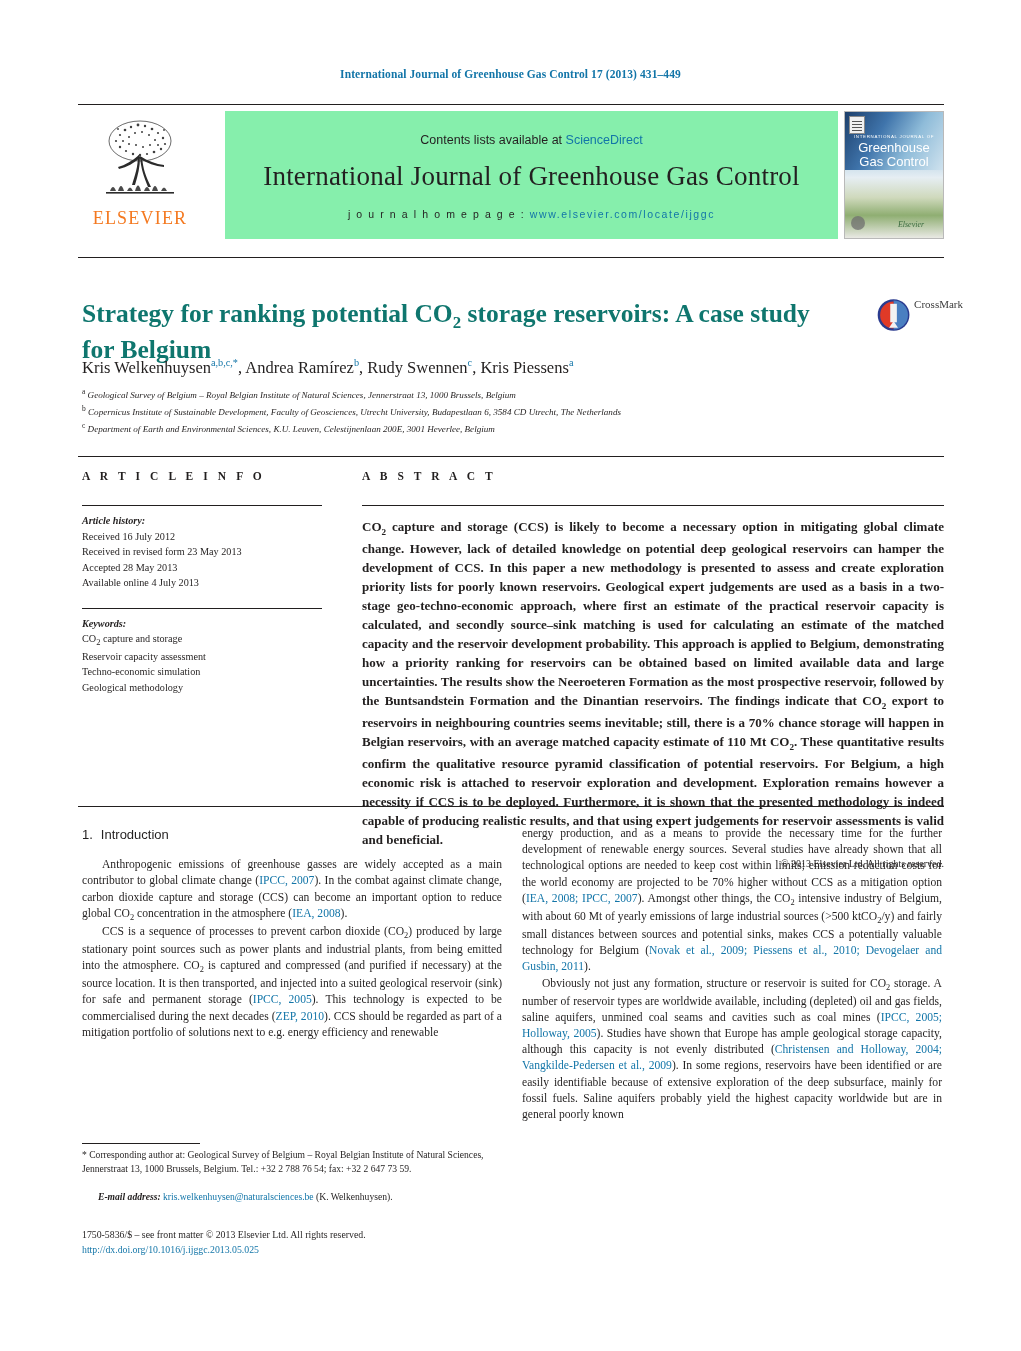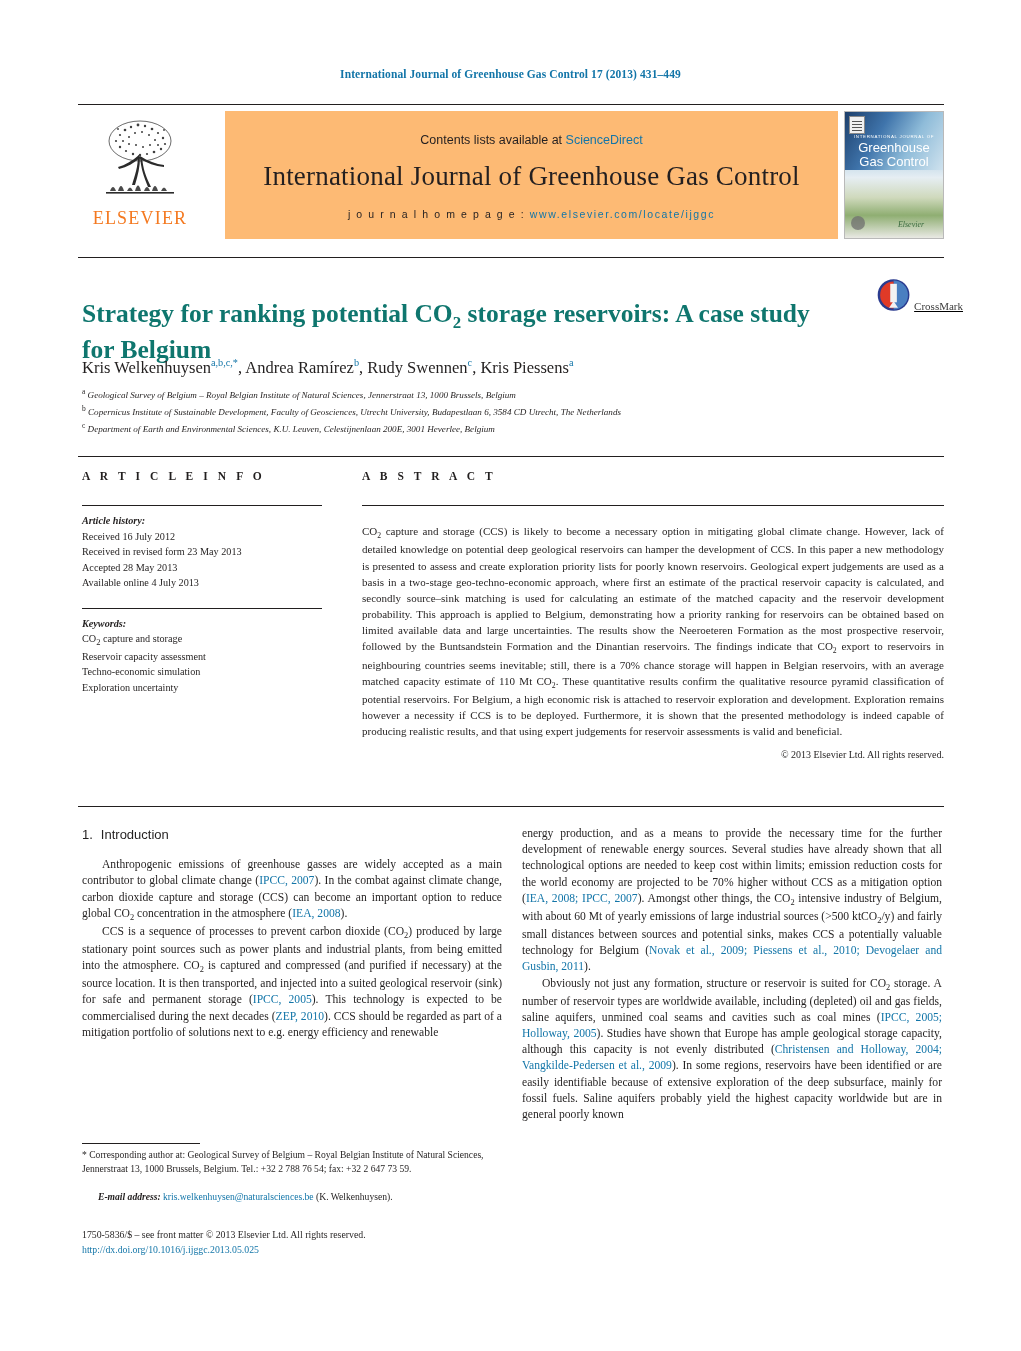--- a/index.html
+++ b/index.html
@@ -60,21 +60,21 @@
     font-family: "Liberation Serif", serif;
     font-size: 18px;
     letter-spacing: 1.2px;
     color: #f47920;
     font-weight: normal;
     margin-top: 2px;
     line-height: 1;
   }
   .journal-band {
     flex: 1;
-    background: #fdba74;
+    background: #86efac;
     margin-left: 23px;
     margin-right: 6px;
     display: flex;
     flex-direction: column;
     justify-content: center;
     align-items: center;
     padding: 10px 0 8px 0;
     min-height: 110px;
   }
   .contents-line {
@@ -169,27 +169,26 @@
     width: 740px;
     font-size: 25.5px;
     line-height: 1.22;
     color: #0f766e;
     font-family: "Liberation Serif", serif;
   }
   .article-title sub { font-size: 0.66em; }
 
   .crossmark {
     position: absolute;
-    top: 272px;
+    top: 298px;
     left: 877px;
     width: 86px;
     height: 40px;
     display: flex;
-    align-items: flex-end;
-    text-decoration: underline;
+    align-items: flex-start;
   }
   .crossmark-label {
     font-family: "Liberation Serif", serif;
     font-size: 11px;
     color: #3b3b3b;
     margin-left: 4px;
   }
 
   .authors {
     position: absolute;
@@ -241,24 +240,25 @@
   .info-gap { height: 17px; }
 
   .col-abstract {
     position: absolute;
     top: 470px;
     left: 362px;
     width: 582px;
     color: #221f1f;
   }
   .abstract-body {
-    font-size: 11px;
+    font-size: 13px;
     line-height: 1.465;
     text-align: justify;
-    margin-top: 17px;
+    margin-top: 11px;
+    font-weight: bold;
   }
   .abstract-body sub { font-size: 0.7em; }
   .copyright {
     text-align: right;
     font-size: 10px;
     margin-top: 9px;
   }
 
   .abs-bottom-rule {
     position: absolute;
@@ -451,21 +451,21 @@
       <div>Accepted 28 May 2013</div>
       <div>Available online 4 July 2013</div>
     </div>
     <div class="info-gap"></div>
     <div class="thin-rule"></div>
     <div class="info-group">
       <div class="lbl">Keywords:</div>
       <div>CO<sub>2</sub> capture and storage</div>
       <div>Reservoir capacity assessment</div>
       <div>Techno-economic simulation</div>
-      <div>Exploration uncertainty</div>
+      <div>Geological methodology</div>
     </div>
   </div>
 
   <div class="col-abstract">
     <div class="sec-head">A B S T R A C T</div>
     <div class="thin-rule"></div>
     <div class="abstract-body">CO<sub>2</sub> capture and storage (CCS) is likely to become a necessary option in mitigating global climate change. However, lack of detailed knowledge on potential deep geological reservoirs can hamper the development of CCS. In this paper a new methodology is presented to assess and create exploration priority lists for poorly known reservoirs. Geological expert judgements are used as a basis in a two-stage geo-techno-economic approach, where first an estimate of the practical reservoir capacity is calculated, and secondly source–sink matching is used for calculating an estimate of the matched capacity and the reservoir development probability. This approach is applied to Belgium, demonstrating how a priority ranking for reservoirs can be obtained based on limited available data and large uncertainties. The results show the Neeroeteren Formation as the most prospective reservoir, followed by the Buntsandstein Formation and the Dinantian reservoirs. The findings indicate that CO<sub>2</sub> export to reservoirs in neighbouring countries seems inevitable; still, there is a 70% chance storage will happen in Belgian reservoirs, with an average matched capacity estimate of 110 Mt CO<sub>2</sub>. These quantitative results confirm the qualitative resource pyramid classification of potential reservoirs. For Belgium, a high economic risk is attached to reservoir exploration and development. Exploration remains however a necessity if CCS is to be deployed. Furthermore, it is shown that the presented methodology is indeed capable of producing realistic results, and that using expert judgements for reservoir assessments is valid and beneficial.</div>
     <div class="copyright">© 2013 Elsevier Ltd. All rights reserved.</div>
   </div>
 

